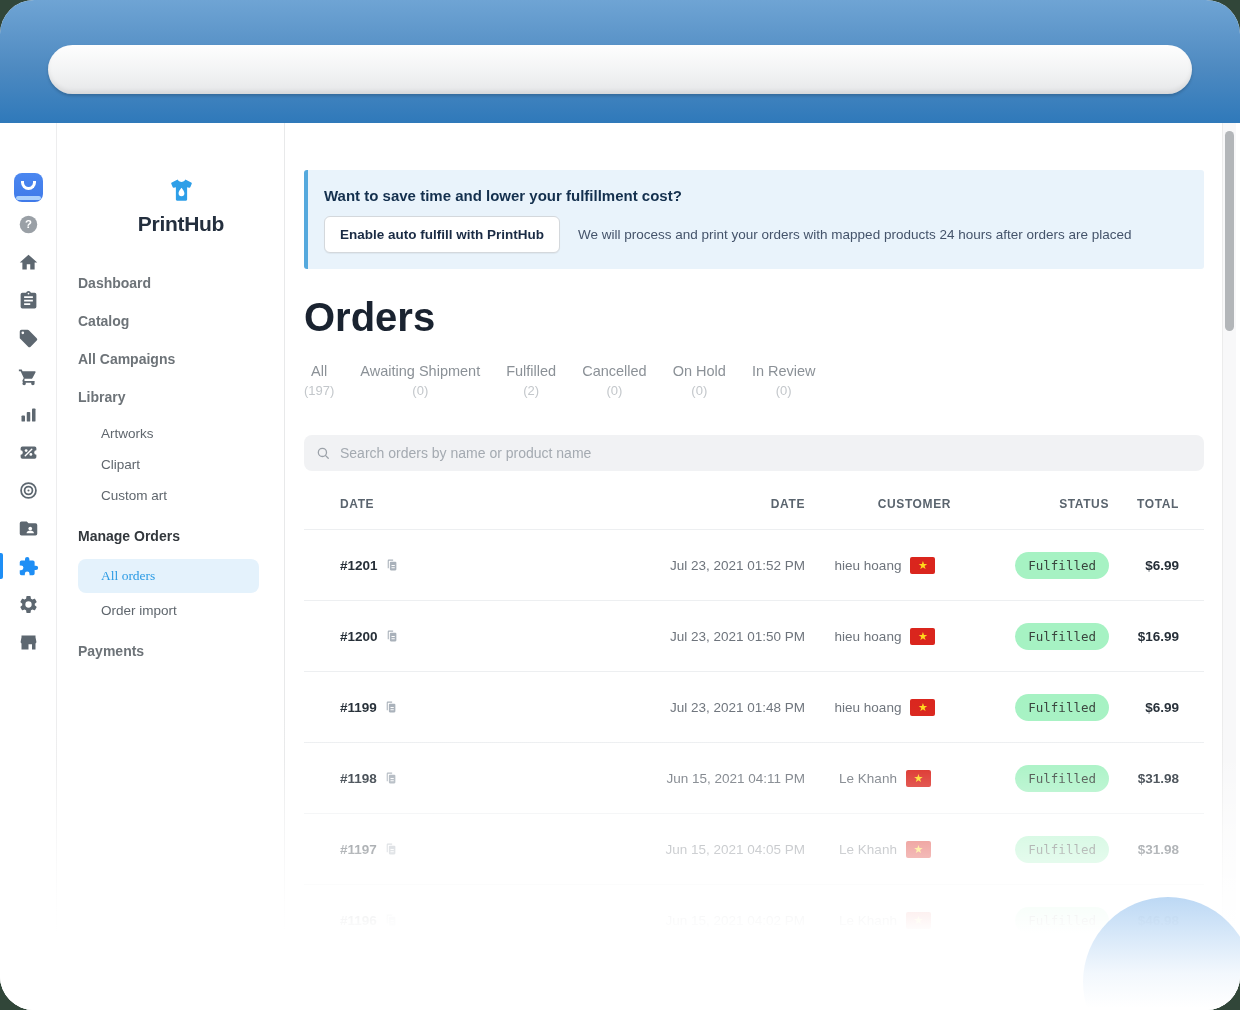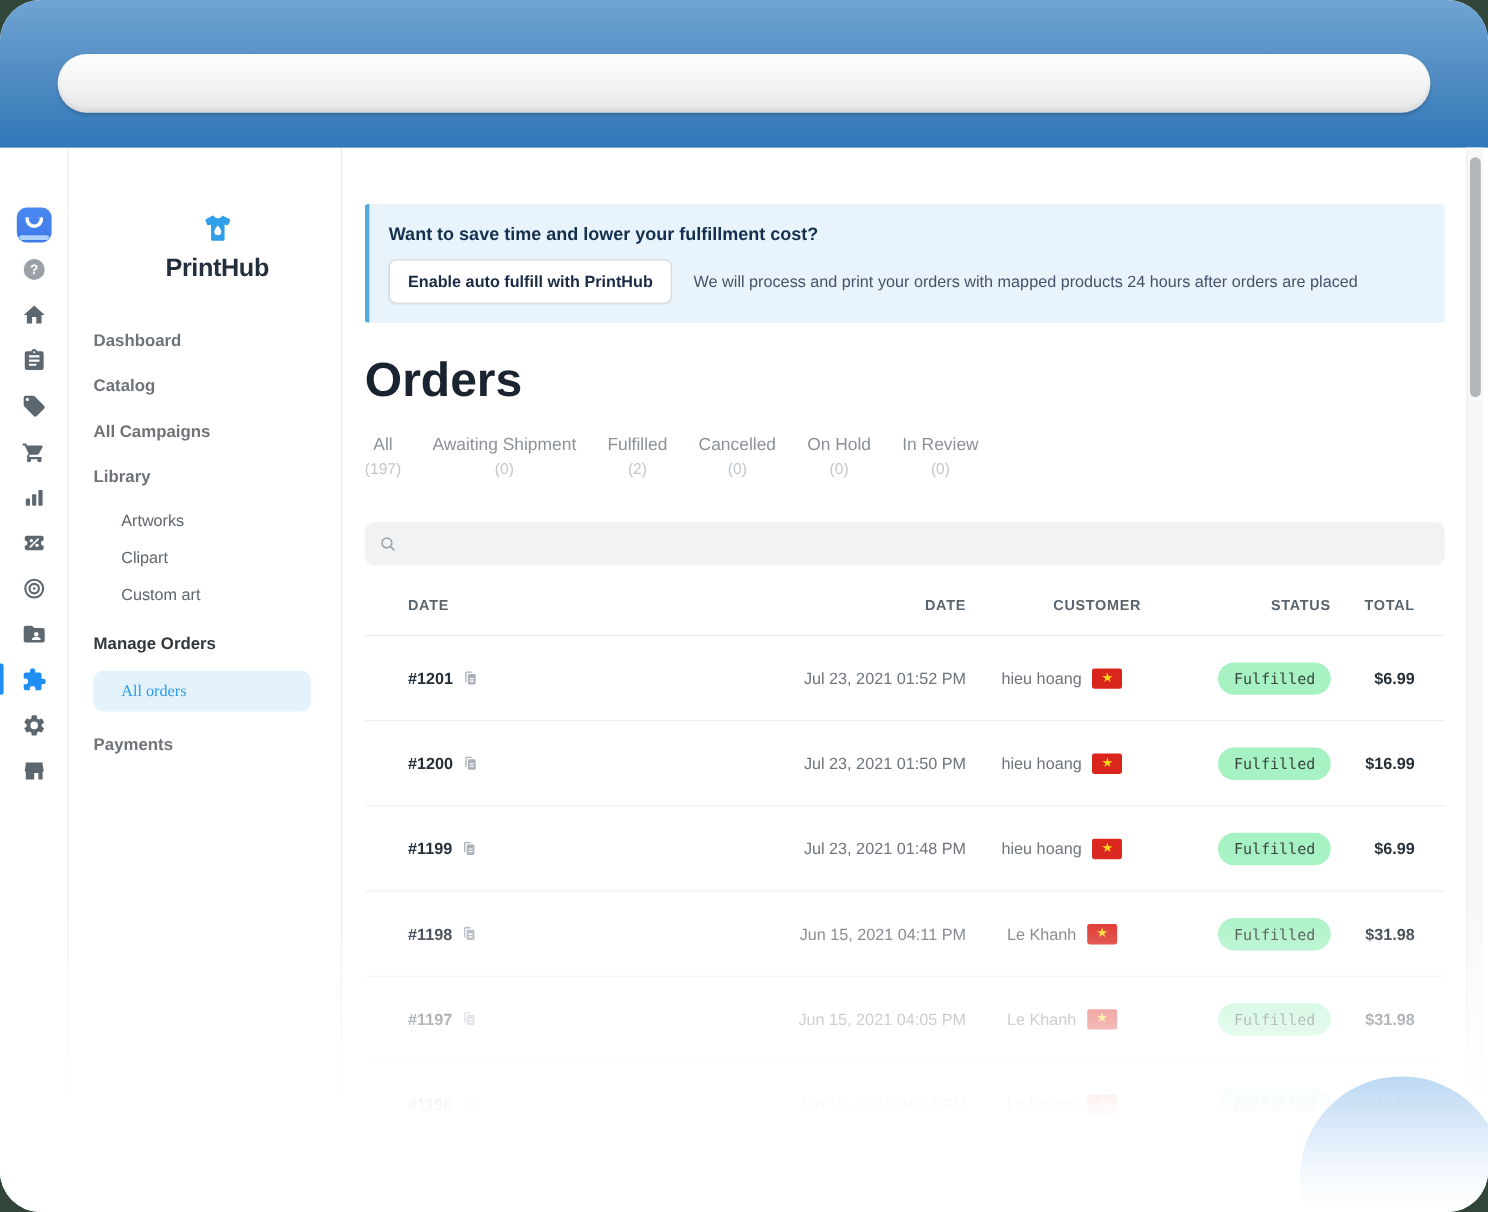--- a/index.html
+++ b/index.html
@@ -178,20 +178,21 @@
       <nav>
           <div class="side-item">Dashboard</div>
           <div class="side-item">Catalog</div>
           <div class="side-item">All Campaigns</div>
           <div class="side-item">Library</div>
           <div class="side-sub">Artworks</div>
           <div class="side-sub">Clipart</div>
           <div class="side-sub">Custom art</div>
           <div class="side-section">Manage Orders</div>
           <div class="side-sub active">All orders</div>
+          <div class="side-sub">Order import</div>
           <div class="side-item gap">Payments</div>
         </nav>
     </aside>
     <main class="main">
       <div class="content">
         <section class="banner">
           <div class="banner-title">Want to save time and lower your fulfillment cost?</div>
           <div class="banner-row">
             <button class="banner-btn">Enable auto fulfill with PrintHub</button>
             <span class="banner-desc">We will process and print your orders with mapped products 24 hours after orders are placed</span>
@@ -224,20 +225,21 @@
               <div class="tab-count">(0)</div>
             </div>
           </div>
         <div class="search">
           <span class="search-icon">
             <svg viewBox="0 0 24 24" fill="none" stroke="currentColor" stroke-width="2.2">
                 <circle cx="11" cy="11" r="7"></circle>
                 <path d="M16.5 16.5L21 21" stroke-linecap="round"></path>
               </svg>
           </span>
+          <input placeholder="Search orders by name or product name" style="">
         </div>
         <div class="table">
           <div class="thead">
               <div class="th al">DATE</div>
               <div class="th ar">DATE</div>
               <div class="th ar">CUSTOMER</div>
               <div class="th ar">STATUS</div>
               <div class="th ar">TOTAL</div>
             </div>
           <div class="tbody">

